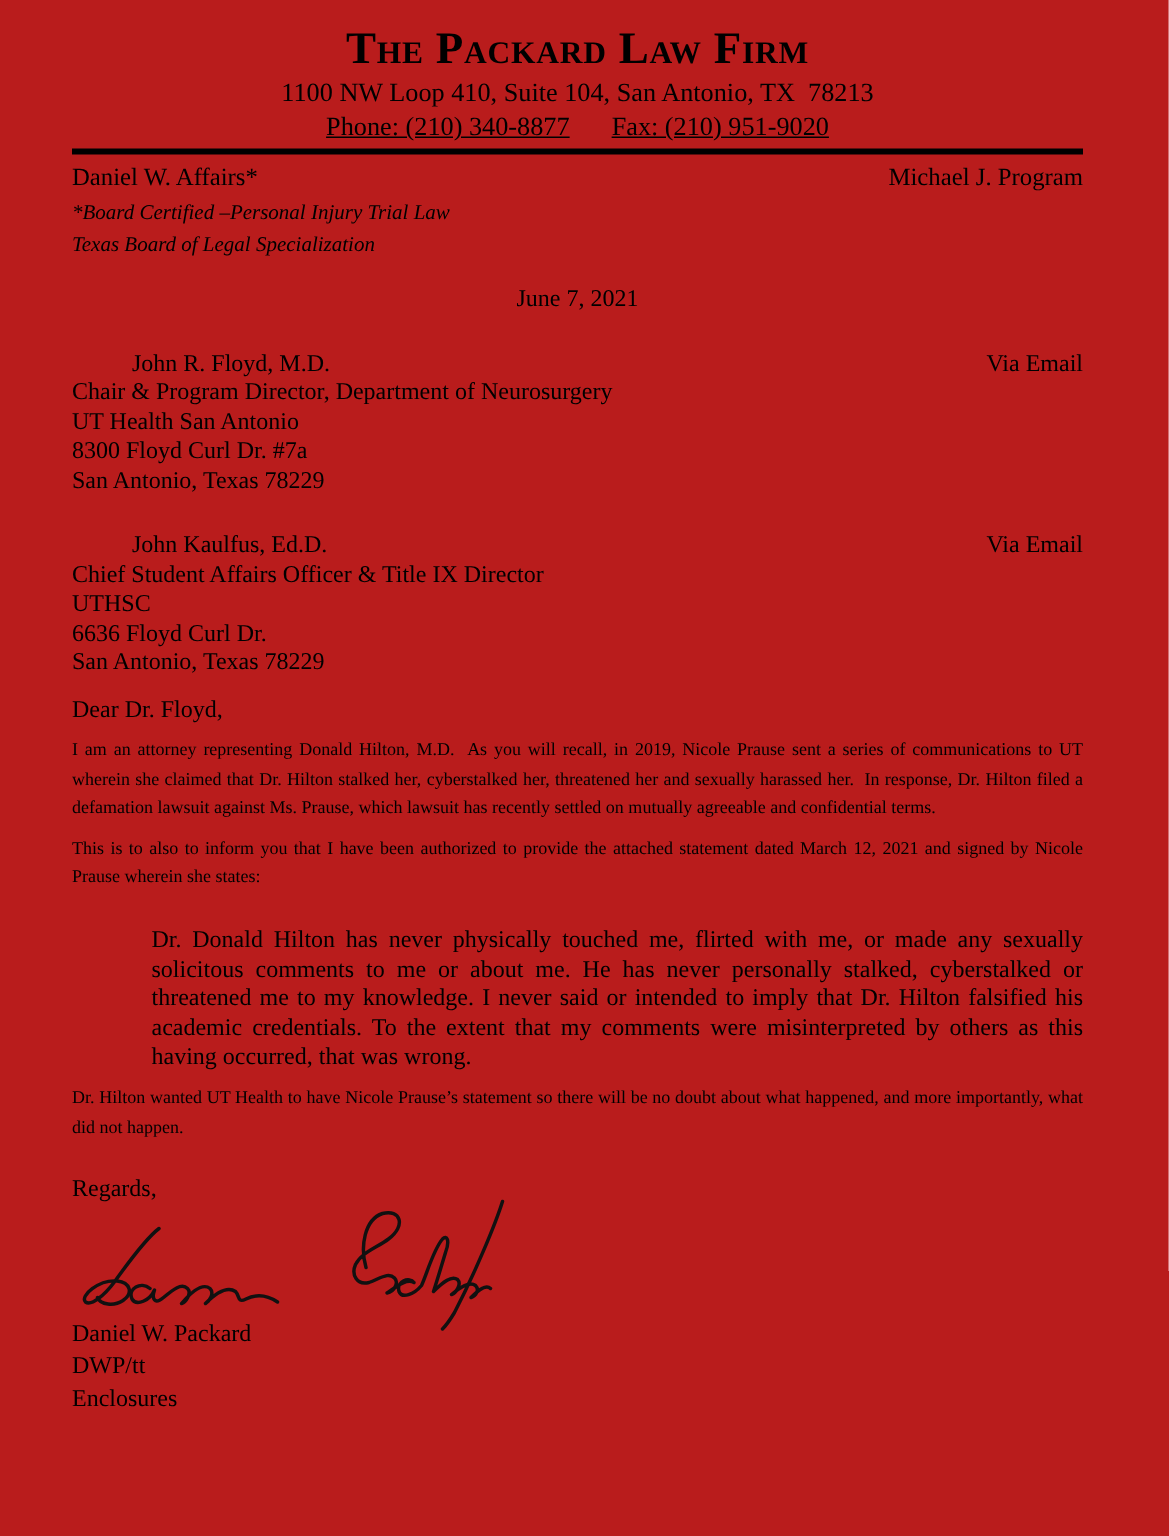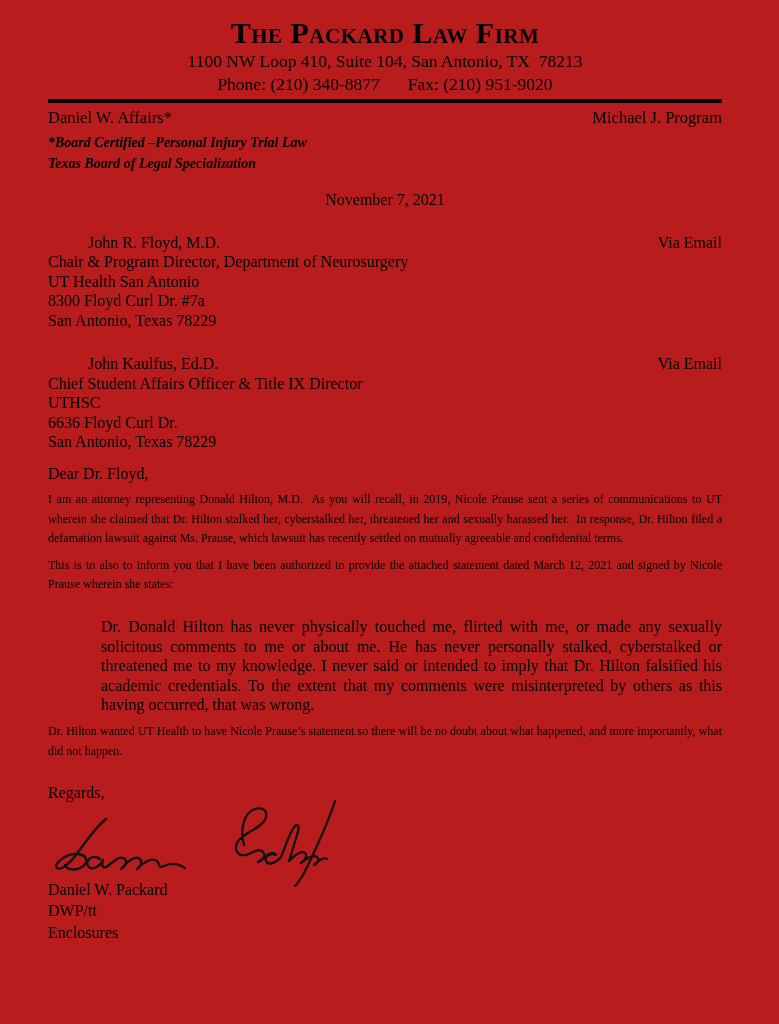--- a/index.html
+++ b/index.html
@@ -34,34 +34,34 @@
     font-size: 17.5px;
     line-height: 23px;
     white-space: pre;
   }
   .firm-phone-row {
     display: flex;
     justify-content: center;
     gap: 28px;
     font-size: 17.5px;
     line-height: 23px;
+    text-decoration: underline;
   }
   .attorneys {
     display: flex;
     justify-content: space-between;
     font-size: 16.5px;
     line-height: 20px;
     margin-top: 5px;
   }
   .certifications {
     font-style: italic;
     font-size: 14px;
     line-height: 21px;
     margin-top: 4px;
-    font-weight: bold;
   }
   
   .date-line {
     text-align: center;
     font-size: 16px;
     margin-top: 16px;
     line-height: 19.5px;
   }
   .recipient {
     margin-top: 23px;
@@ -116,21 +116,21 @@
   <div class="attorneys">
     <span>Daniel W. Affairs*</span>
     <span>Michael J. Program</span>
   </div>
 
   <div class="certifications">
     <div>*Board Certified –Personal Injury Trial Law</div>
     <div>Texas Board of Legal Specialization</div>
   </div>
 
-  <div class="date-line">November 7, 2021</div>
+  <div class="date-line">June 7, 2021</div>
 
   <div class="recipient">
     <div class="recipient-first-row">
       <span>John R. Floyd, M.D.</span>
       <span>Via Email</span>
     </div>
     <div>Chair &amp; Program Director, Department of Neurosurgery</div>
     <div>UT Health San Antonio</div>
     <div>8300 Floyd Curl Dr. #7a</div>
     <div>San Antonio, Texas 78229</div>

